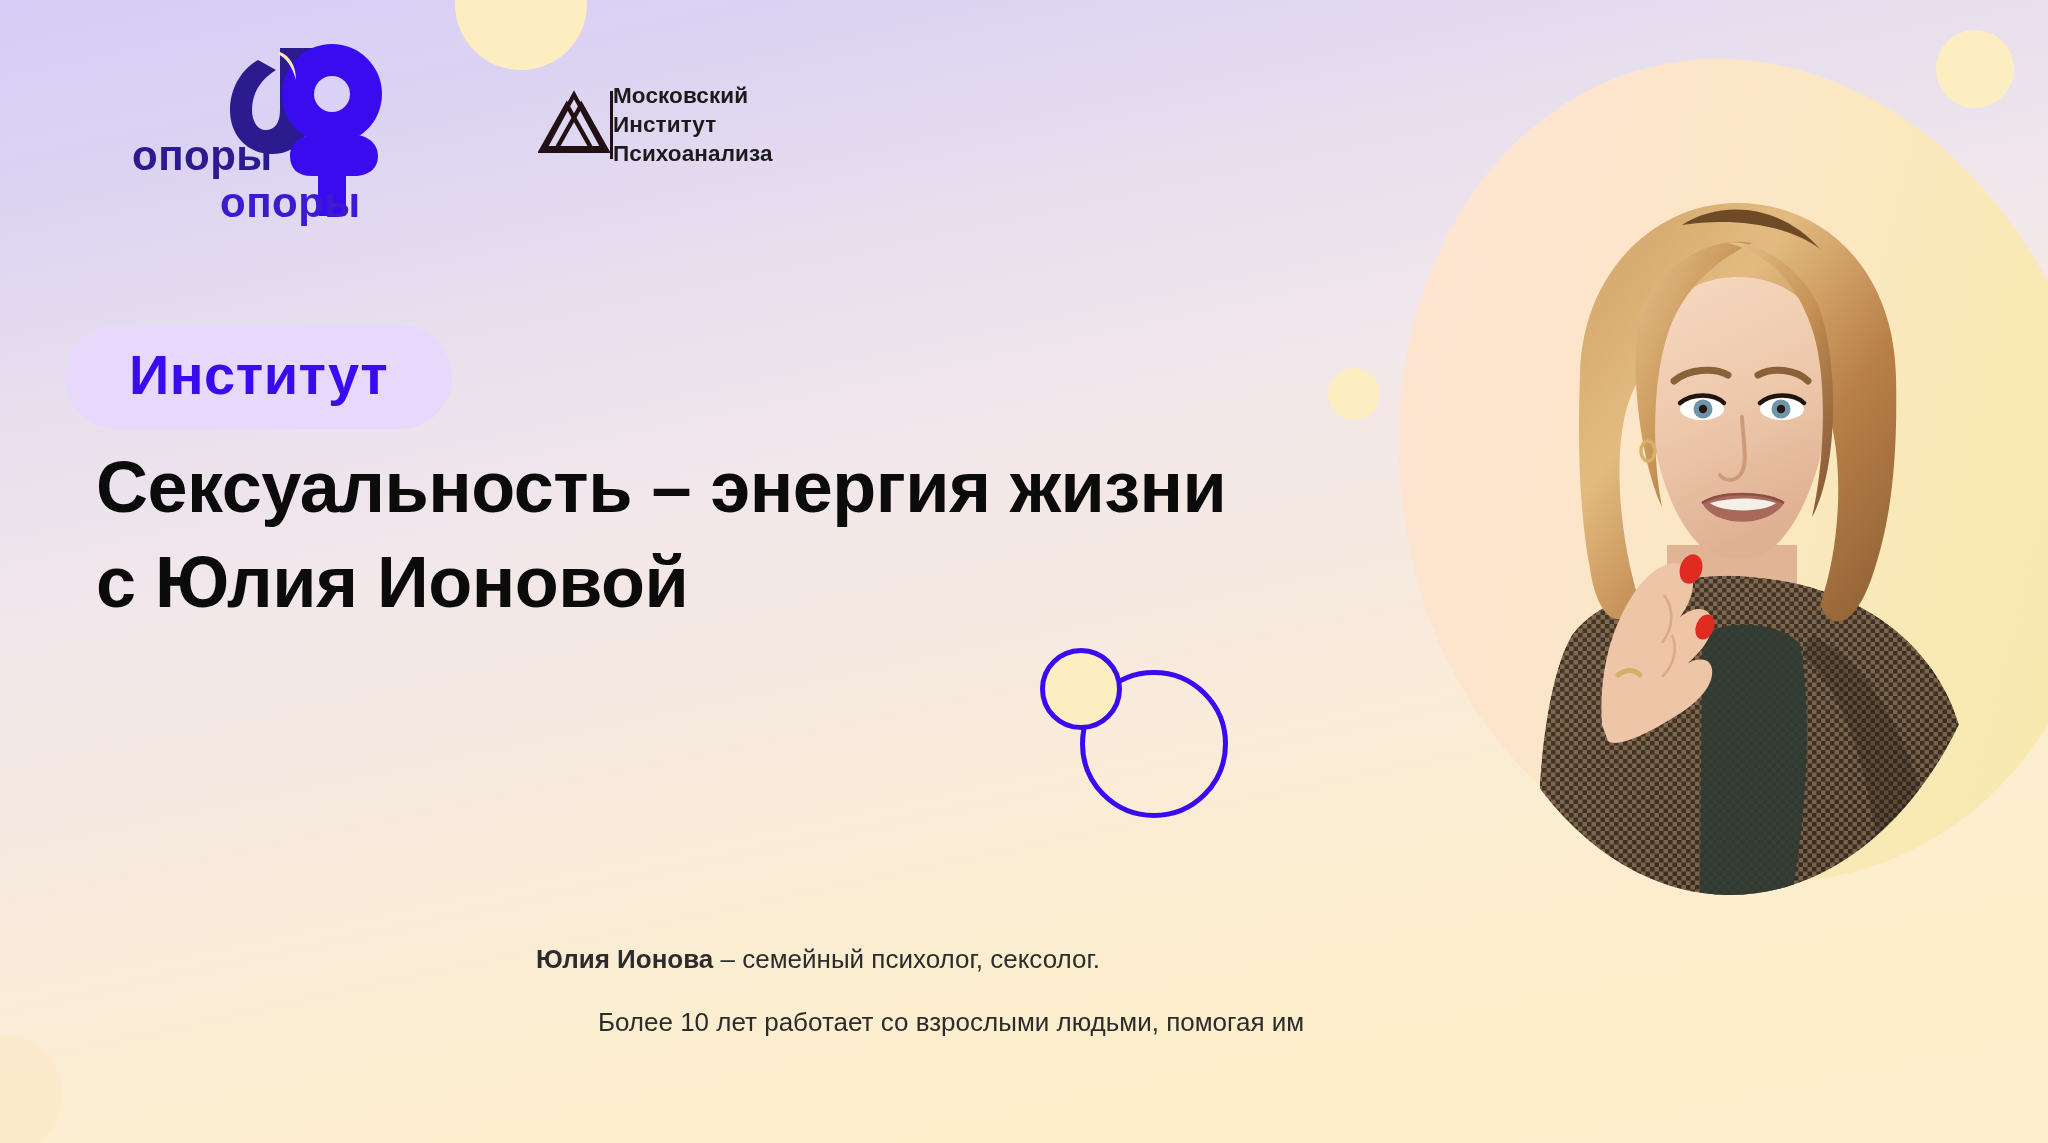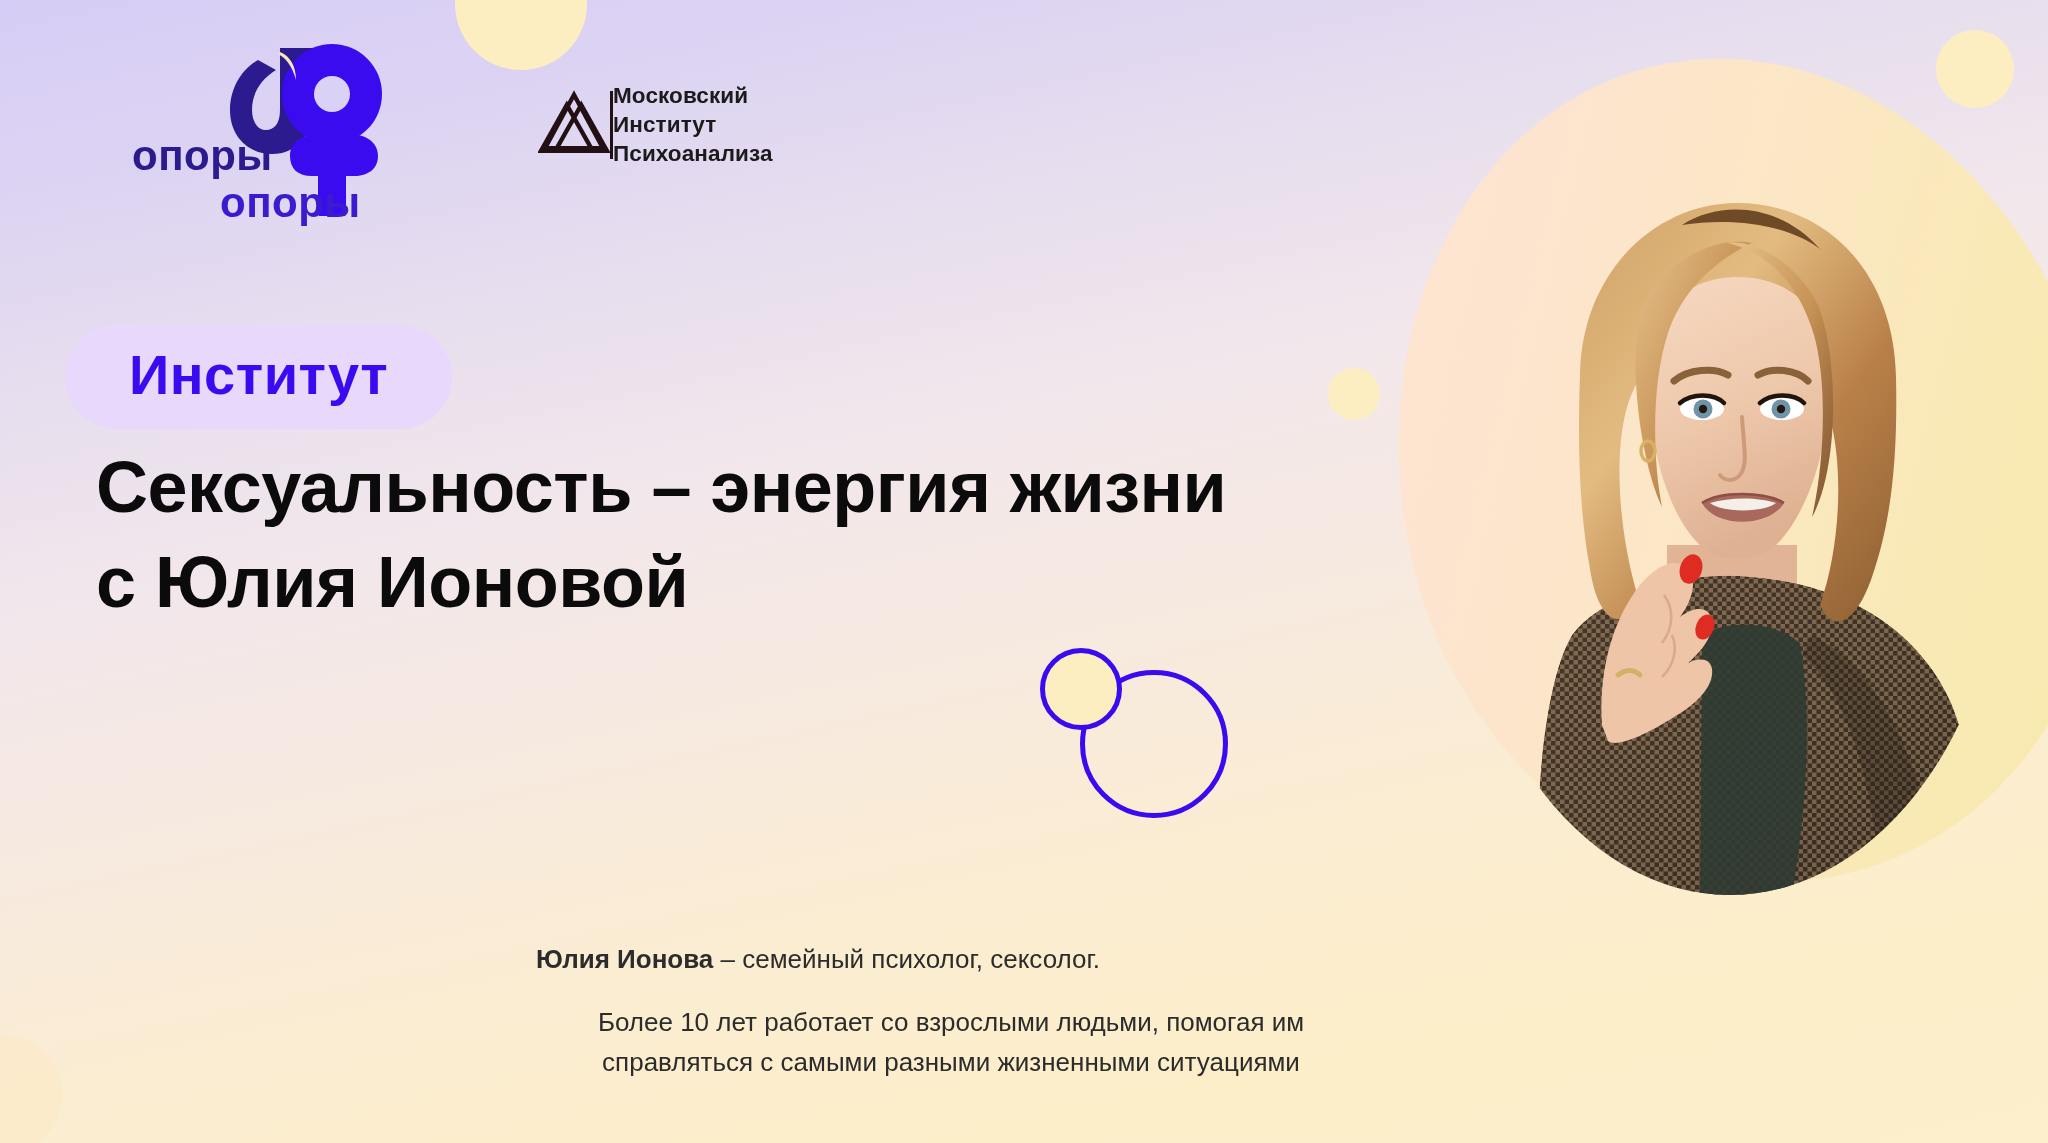--- a/index.html
+++ b/index.html
@@ -284,15 +284,14 @@
   <span class="ln">Сексуальность – энергия жизни</span>
   <span class="ln">с Юлия Ионовой</span>
 </h1>
 
 <div class="bio">
   <div class="bio-lead">
     <b>Юлия Ионова</b><span> – </span><span>семейный психолог, сексолог.</span>
   </div>
   <div class="bio-body">
     <span>Более 10 лет работает со взрослыми людьми, помогая им</span>
-    <span>справляться с самыми разными жизненными ситуациями</span>
   </div>
 </div>
 
 </body></html>

